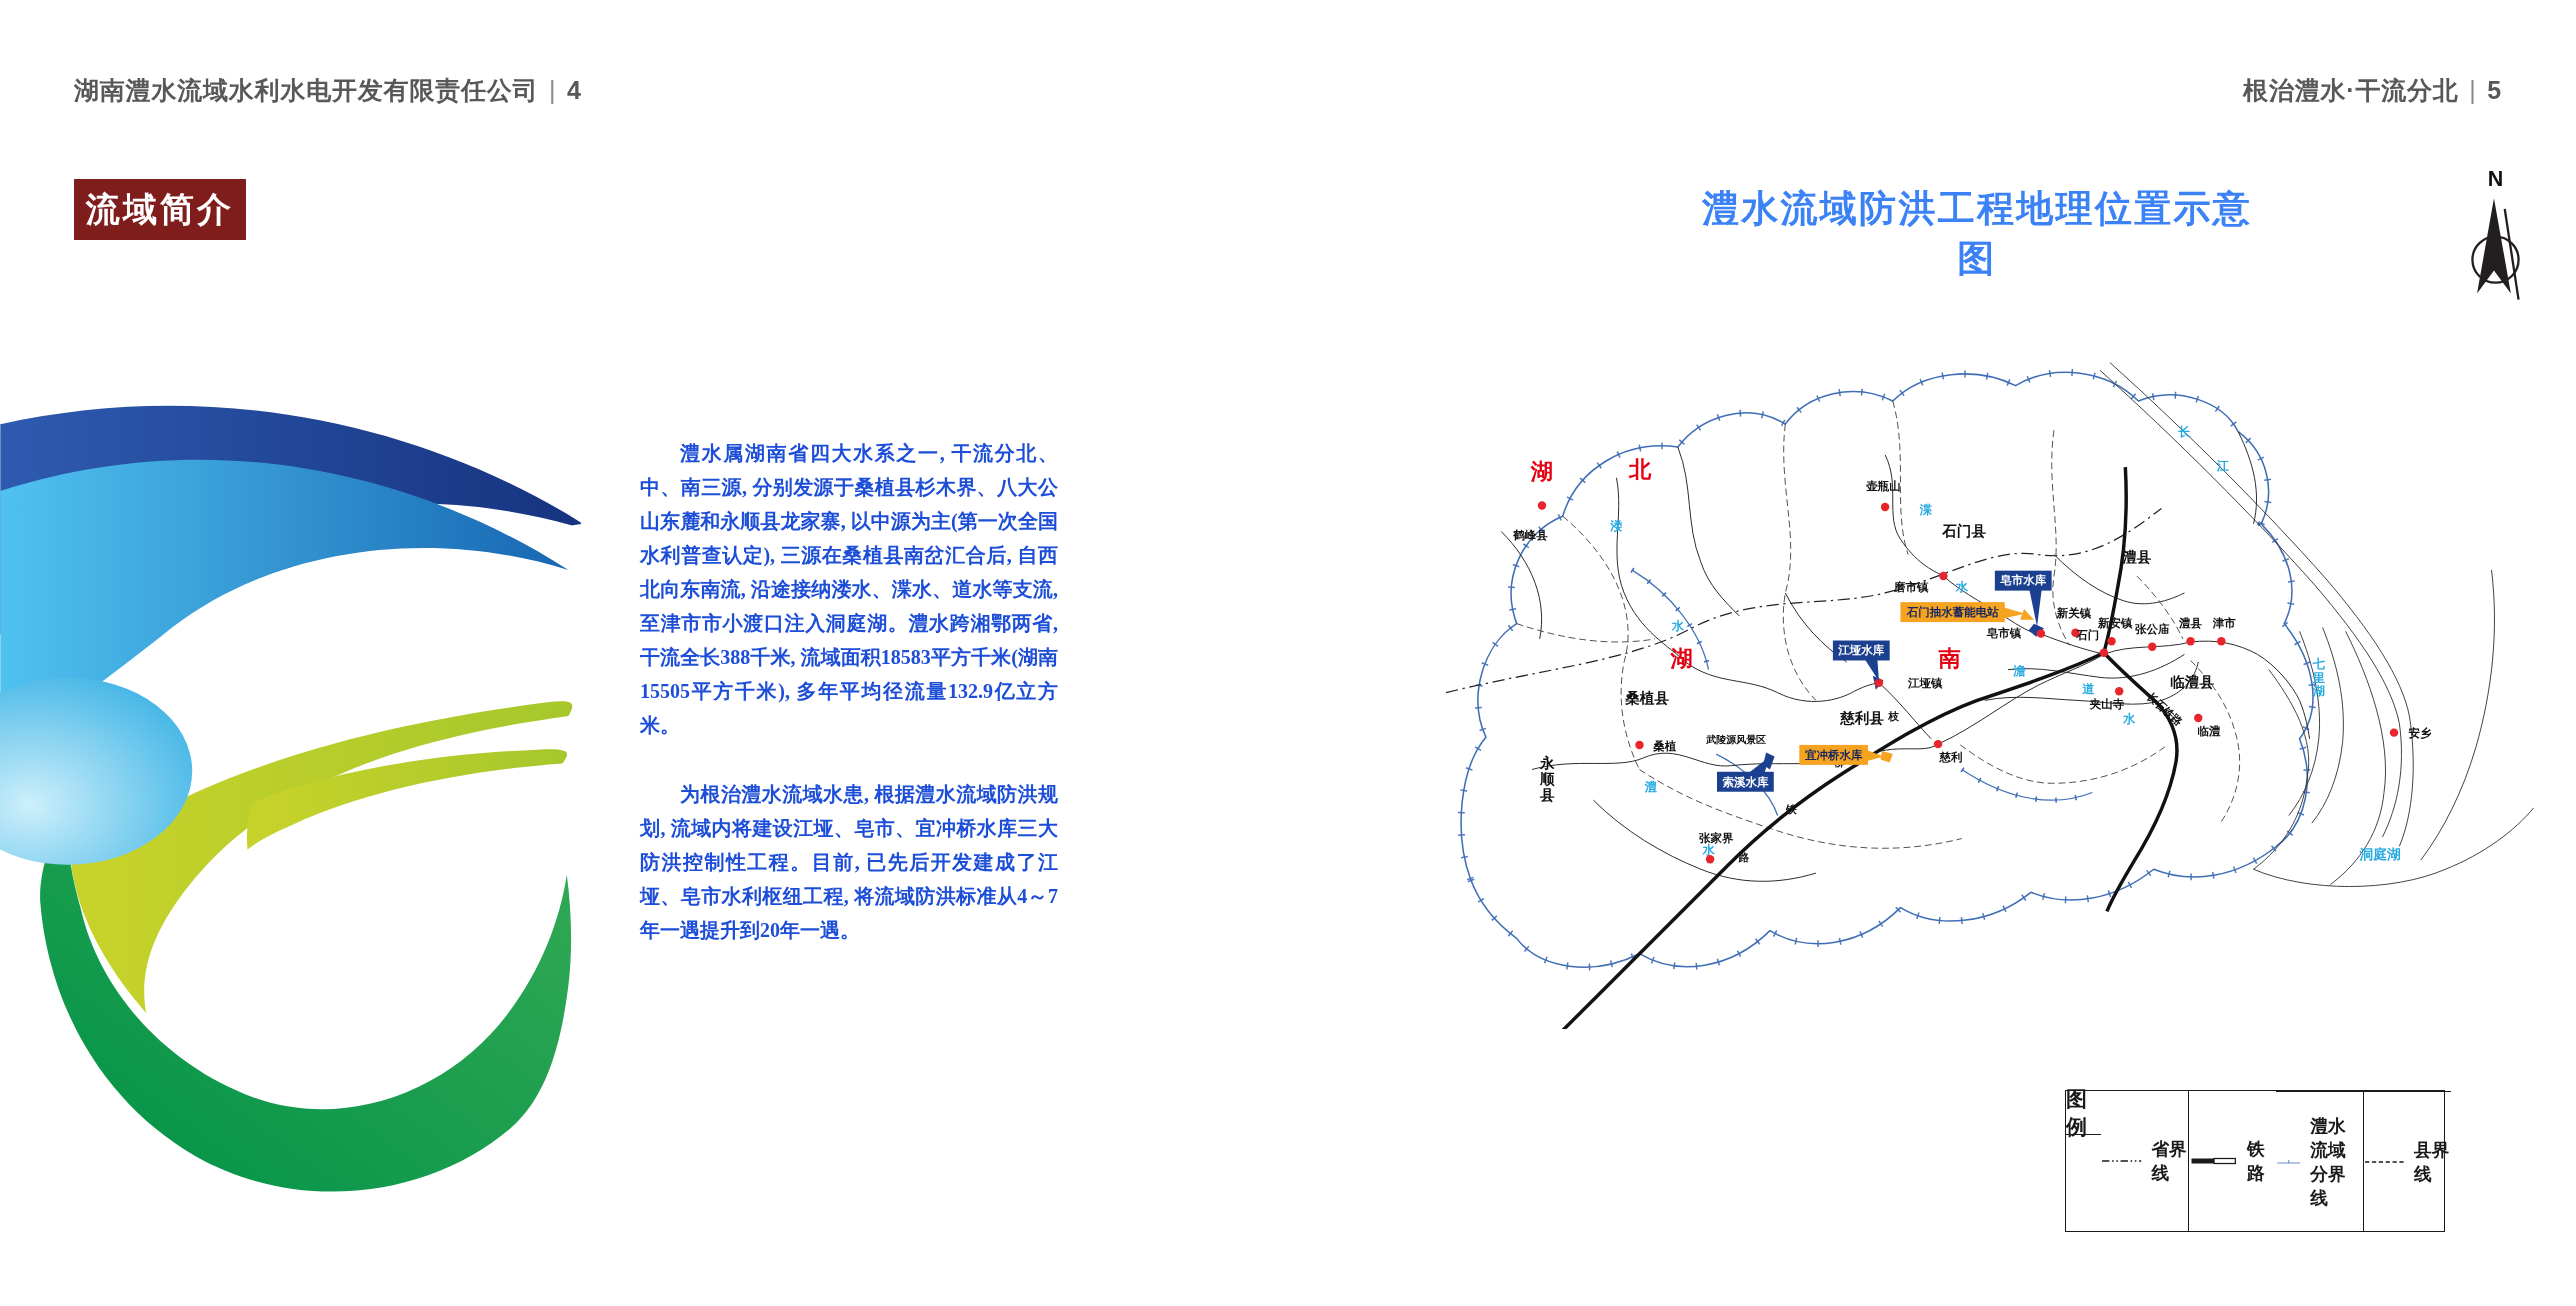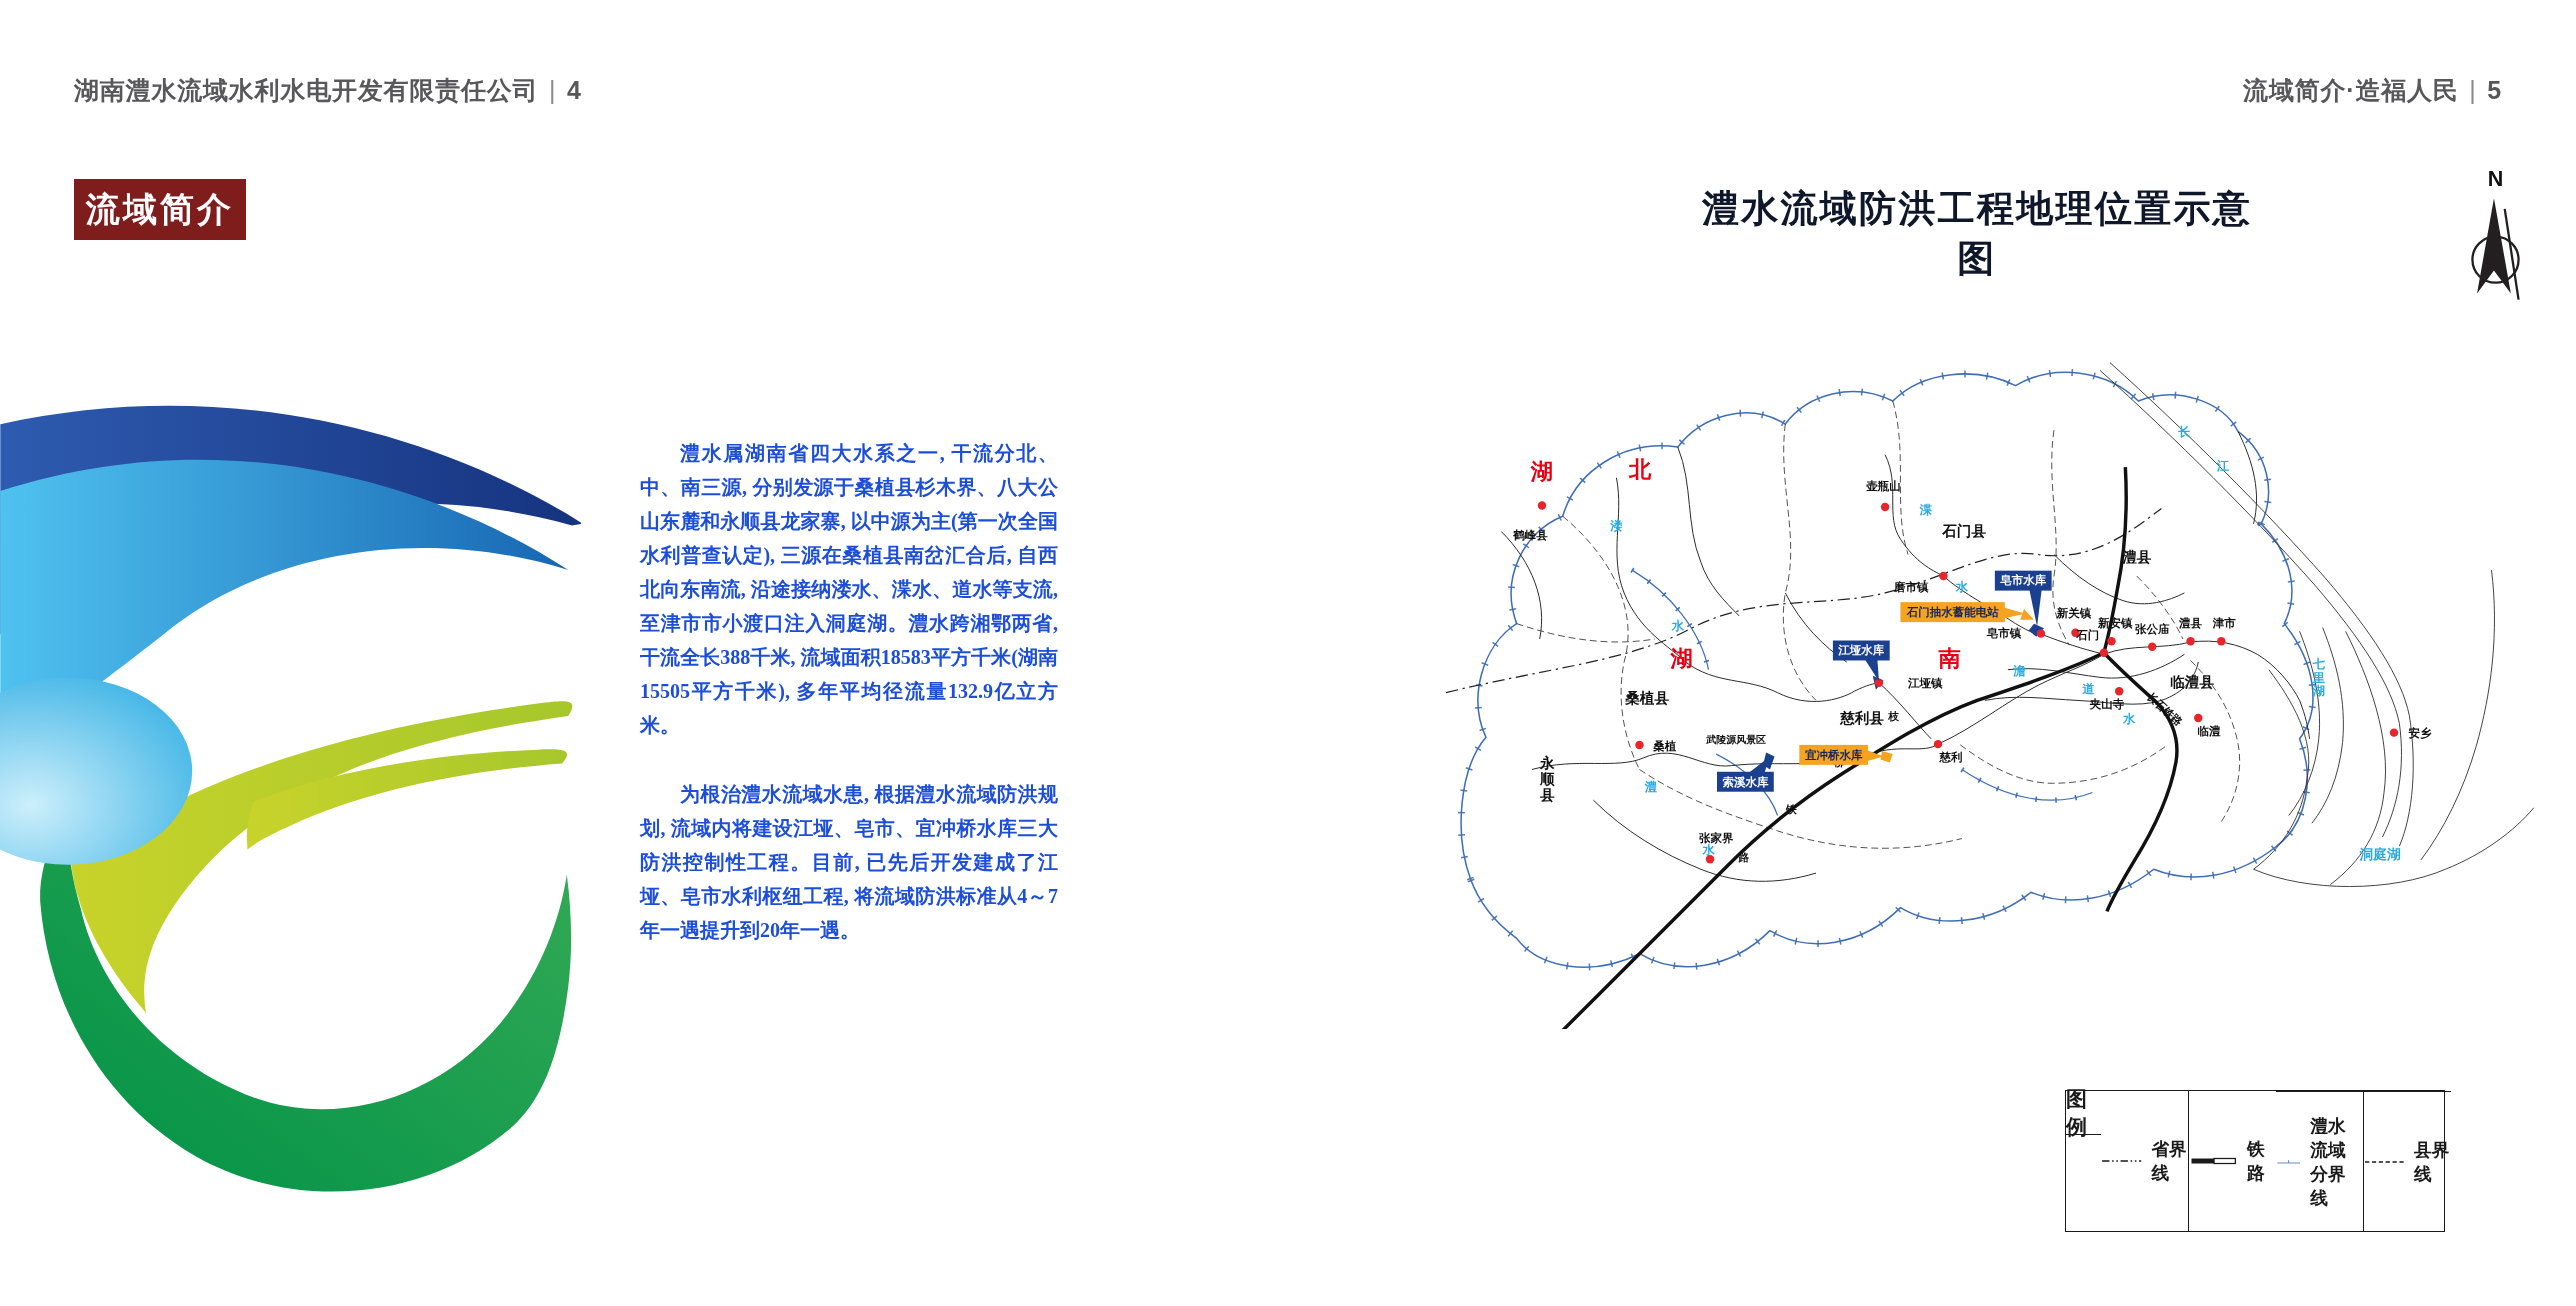--- a/index.html
+++ b/index.html
@@ -15,21 +15,21 @@
 
   
   #section-title-box{left:74px;top:179px;width:172px;height:61px;background:#7f1d1d;
      display:flex;align-items:center;justify-content:center;}
   #section-title-box span{color:#fff;font-size:34px;font-weight:bold;letter-spacing:3.1px;}
   #body-text{left:640px;top:436px;width:418px;font-family:"Liberation Serif",serif;
      font-size:20px;line-height:34px;font-weight:bold;text-align:justify;color:#1d4ed8;}
   #body-text p{margin:0 0 35px 0;text-indent:2em;}
 
   
-  #map-title{left:1689px;top:184px;width:576px;text-align:center;color:#0f172a;
+  #map-title{left:1689px;top:184px;width:576px;text-align:center;color:#3b82f6;
      font-size:37px;font-weight:bold;letter-spacing:2.3px;}
   #map-wrap{left:1423px;top:338px;width:1113px;height:691px;}
   #compass{left:2457px;top:167px;width:77px;height:146px;text-align:center;}
   #compass .n{font-size:21.5px;font-weight:bold;color:#111;}
 
   
   #legend{left:2065px;top:1090px;width:378px;height:140px;border:1.5px solid #1a1a1a;
      display:flex;background:#fff;}
   #legend .ltitle{height:43px;border-bottom:1.5px solid #1a1a1a;display:flex;align-items:center;
      justify-content:center;font-size:21px;font-weight:bold;letter-spacing:14px;color:#1a1a1a;}
@@ -92,21 +92,21 @@
   <path fill="url(#g-green)" d="M52,690 C62,820 130,950 255,1022 C390,1098 560,1075 665,985 C710,946 730,880 740,800 C746,750 744,700 738,655 C728,720 700,790 650,850 C570,945 440,985 330,945 C220,905 130,810 105,700 C88,640 85,600 90,560 C70,600 50,645 52,690 Z"></path>
   <ellipse cx="88" cy="520" rx="162" ry="122" fill="url(#g-ball)"></ellipse>
 </svg>
 
 <div class="abs" id="body-text">
   <p>澧水属湖南省四大水系之一, 干流分北、中、南三源, 分别发源于桑植县杉木界、八大公山东麓和永顺县龙家寨, 以中源为主(第一次全国水利普查认定), 三源在桑植县南岔汇合后, 自西北向东南流, 沿途接纳溇水、渫水、道水等支流, 至津市市小渡口注入洞庭湖。澧水跨湘鄂两省, 干流全长388千米, 流域面积18583平方千米(湖南15505平方千米), 多年平均径流量132.9亿立方米。</p>
   <p>为根治澧水流域水患, 根据澧水流域防洪规划, 流域内将建设江垭、皂市、宜冲桥水库三大防洪控制性工程。目前, 已先后开发建成了江垭、皂市水利枢纽工程, 将流域防洪标准从4～7年一遇提升到20年一遇。</p>
 </div>
 
 <div class="hdr" id="hdr-right">
-  <span>流域简介·造福人民</span><span class="sep">|</span><span>5</span>
+  <span>根治澧水·干流分北</span><span class="sep">|</span><span>5</span>
 </div>
 
 <div class="abs" id="map-title">澧水流域防洪工程地理位置示意图</div>
 
 <div class="abs" id="compass">
   <div class="n">N</div>
   <svg width="77" height="123" viewBox="0 0 100 160">
     <circle cx="50" cy="88" r="30" fill="none" stroke="#231f20" stroke-width="3"></circle>
     <polygon points="48,8 70,132 48,102 26,132" fill="#231f20"></polygon>
     <line x1="62" y1="22" x2="80" y2="140" stroke="#231f20" stroke-width="3"></line>

